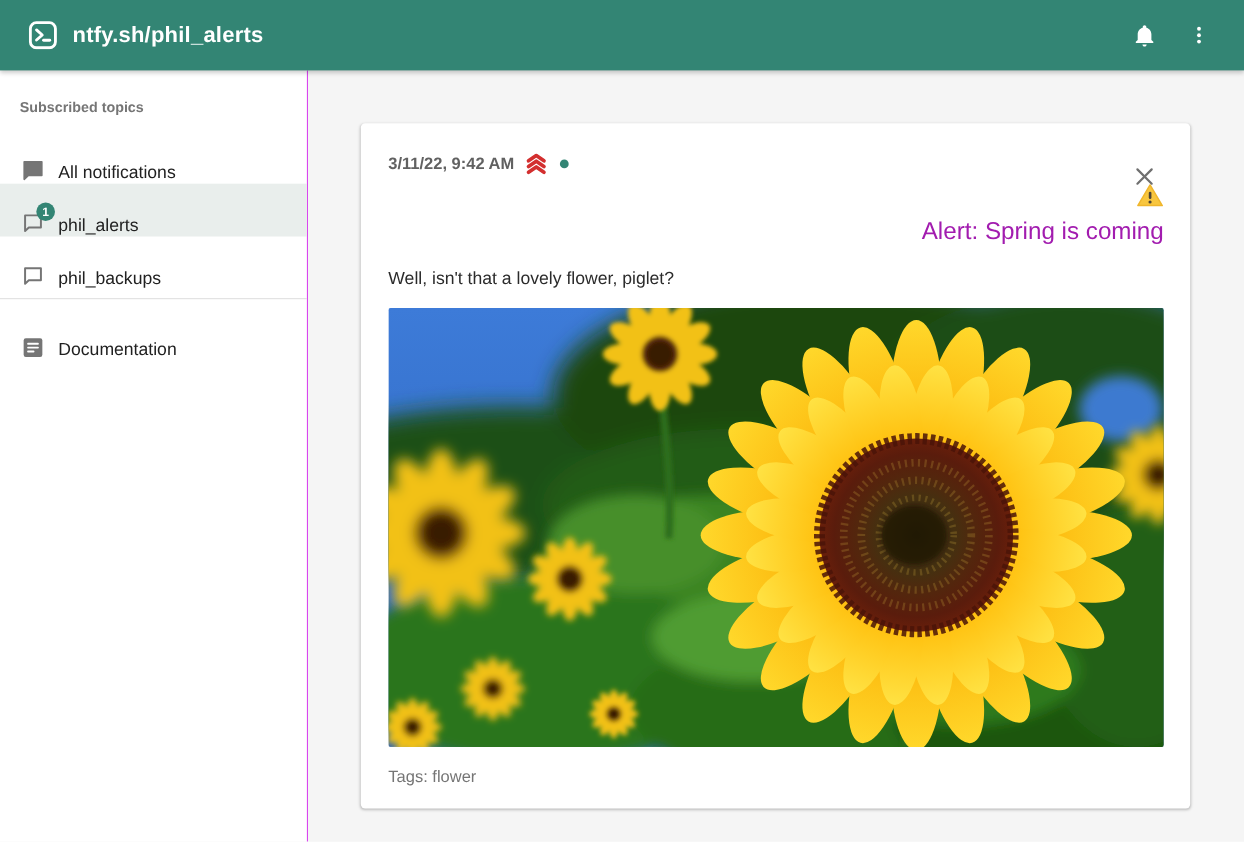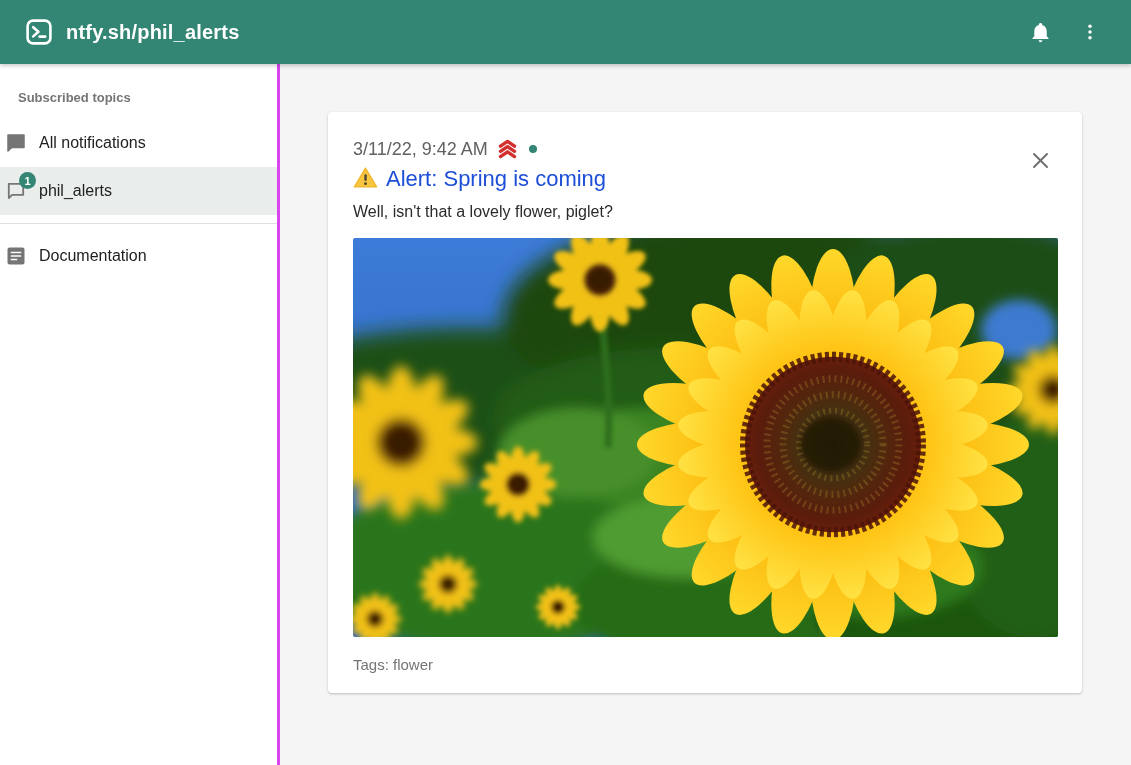--- a/index.html
+++ b/index.html
@@ -12,48 +12,48 @@
     box-shadow:0 2px 4px rgba(0,0,0,.2); z-index:30; }
   .appbar .logo { width:26px; height:26px; margin-right:14px; flex:none; }
   .appbar .title { color:#fff; font-size:20px; font-weight:600; letter-spacing:.2px; }
   .appbar .spacer { flex:1; }
   .iconbtn { width:42px; height:42px; border:none; background:transparent; cursor:pointer;
     display:flex; align-items:center; justify-content:center; border-radius:50%; }
   .appbar .iconbtn + .iconbtn { margin-left:8px; }
 
   
   .sidebar { position:absolute; left:0; top:64px; width:280px; height:701px;
-    background:#fff; border-right:3px solid #d946ef; z-index:20; }
+    background:#fff; border-right:1px solid #d946ef; z-index:20; }
   .section-label { color:#757575; font-size:13px; font-weight:600; padding:26px 18px 14px 18px; }
-  .sideitem { height:48px; display:flex; align-items:center; padding:0 4px; gap:11px;
+  .sideitem { height:48px; display:flex; align-items:flex-end; padding:0 18px; gap:11px;
     cursor:pointer; position:relative; }
   .sideitem.selected { background:#e9eeec; }
   .sideitem .ic { width:24px; height:24px; flex:none; position:relative; }
   .sideitem .lbl { font-size:16px; color:#212121; }
   .sideitem .trail { margin-left:auto; width:22px; height:22px; }
   .badge { position:absolute; top:-7px; right:-8px; min-width:17px; height:17px;
     background:#338574; color:#fff; border-radius:9px; font-size:11px; font-weight:600;
     display:flex; align-items:center; justify-content:center; padding:0 4px; }
   .divider { height:1px; background:#e0e0e0; margin:8px 0; }
 
   
   .main { position:absolute; left:280px; top:64px; width:851px; height:701px;
     background:#f5f5f5; overflow:hidden; }
   .card { position:absolute; left:48px; top:48px; width:754px;
     background:#fff; border-radius:4px;
     box-shadow:0 1px 3px rgba(0,0,0,.14), 0 1px 2px rgba(0,0,0,.1);
     padding:26px 24px 20px 25px; }
-  .meta-row { display:flex; align-items:center; gap:5px; color:#616161; font-size:18px; }
+  .meta-row { display:flex; align-items:center; gap:5px; color:#616161; font-size:15px;font-weight:bold; }
   .meta-row .dot { width:8px; height:8px; border-radius:50%; background:#338574; margin-left:5px; }
   .close-btn { position:absolute; top:30px; right:24px; width:36px; height:36px;
     border:none; background:transparent; cursor:pointer; display:flex;
     align-items:center; justify-content:center; border-radius:50%; }
-  .ntitle { display:flex; align-items:flex-start; gap:8px; margin-top:6px;
-    font-size:22px; color:#1d4ed8; }
-  .nbody { margin-top:11px; font-size:16px; color:#2b2b2b; }
+  .ntitle { display:flex; align-items:flex-end; gap:8px; margin-top:6px;
+    font-size:22px; color:#a21caf;flex-direction:column; }
+  .nbody { margin-top:22px; font-size:16px; color:#2b2b2b; }
   .attach { margin-top:17px; width:705px; height:399px; border-radius:2px;
     overflow:hidden; cursor:pointer; display:block; }
   .attach svg { display:block; width:100%; height:100%; }
   .tags { margin-top:19px; color:#757575; font-size:15px; }
   .actions { margin-top:13px; display:flex; gap:25px; }
   .textbtn { border:none; background:transparent; color:#338574; font-family:"Liberation Sans",sans-serif;
     font-size:14.5px; font-weight:700; letter-spacing:.5px; padding:9px 0; cursor:pointer; }
 </style>
 </head>
 <body>
@@ -97,20 +97,28 @@
   <div class="sideitem selected">
     <span class="ic">
       <svg viewBox="0 0 24 24" width="24" height="24">
           <path d="M4.8 4.8h14.4v11H8.2L4.8 19z" fill="none" stroke="#757575" stroke-width="1.8" stroke-linejoin="round"></path>
         </svg>
       <span class="badge">1</span>
     </span>
     <span class="lbl">phil_alerts</span>
   </div>
 
+  <div class="sideitem">
+    <span class="ic">
+      <svg viewBox="0 0 24 24" width="24" height="24">
+          <path d="M4.8 4.8h14.4v11H8.2L4.8 19z" fill="none" stroke="#757575" stroke-width="1.8" stroke-linejoin="round"></path>
+        </svg>
+    </span>
+    <span class="lbl">phil_backups</span>
+  </div>
 
 
   <div class="divider"></div>
 
 
   <div class="sideitem">
     <span class="ic">
       <svg viewBox="0 0 24 24" width="24" height="24">
           <rect x="3.5" y="3.5" width="17" height="17" rx="2" fill="#757575"></rect>
           <g stroke="#fff" stroke-width="1.7" stroke-linecap="round">

